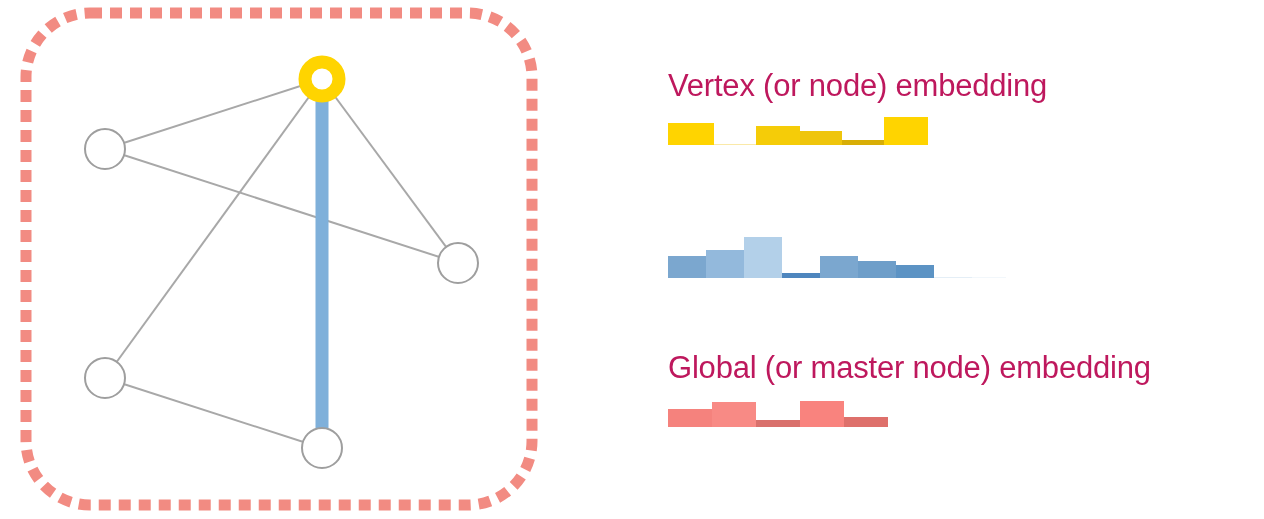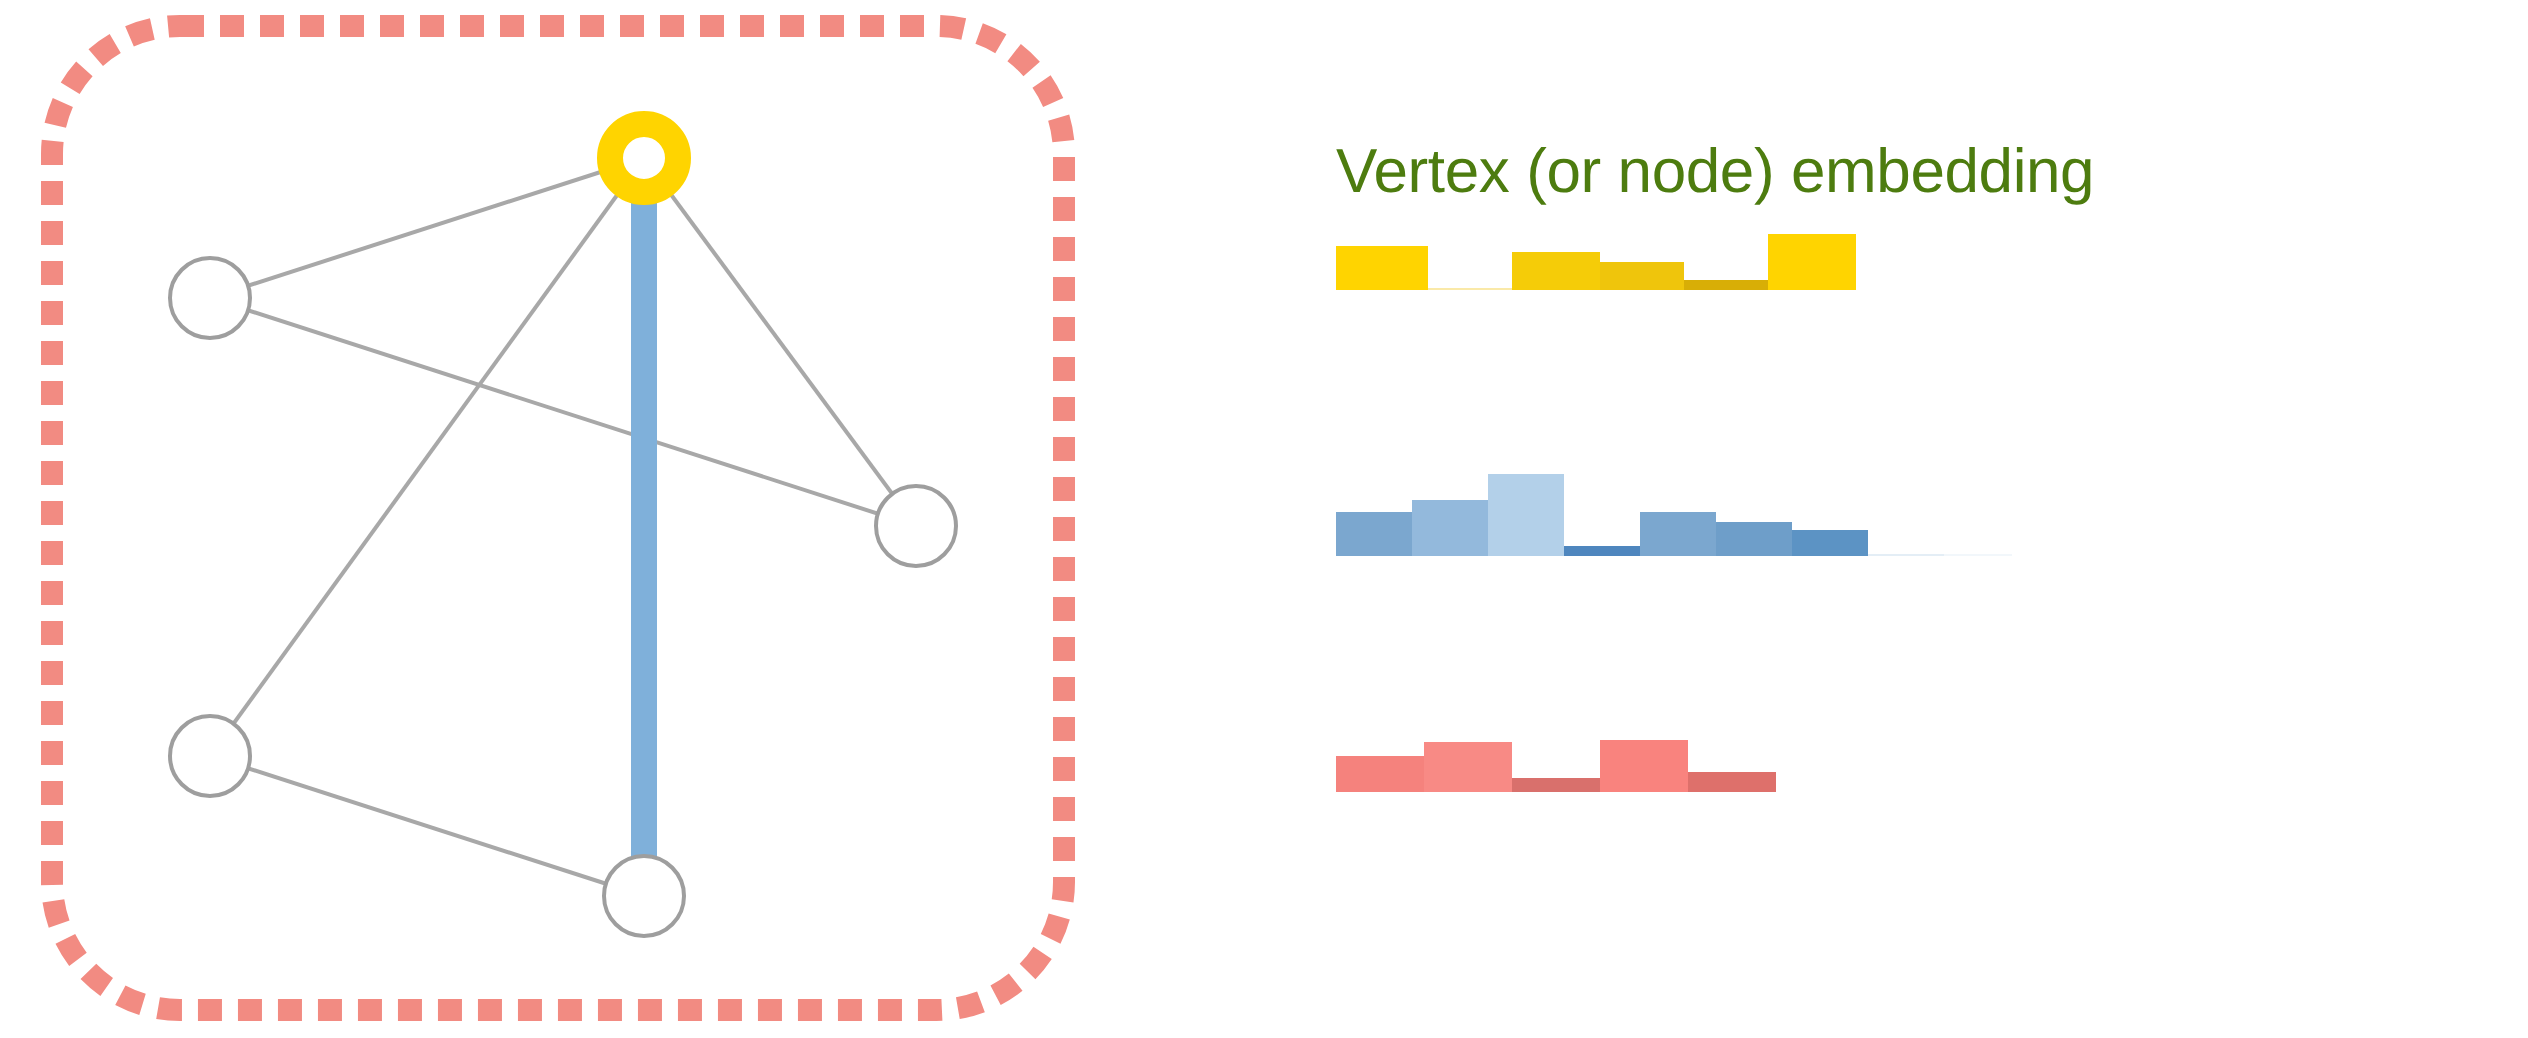--- a/index.html
+++ b/index.html
@@ -36,21 +36,21 @@
     height: 519px;
   }
   .legend-block {
     position: absolute;
     left: 0;
   }
   .legend-label {
     font-family: "Liberation Sans", sans-serif;
     font-size: 31px;
     font-weight: 300;
-    color: #4d7c0f;
+    color: #be185d;
     letter-spacing: -0.2px;
     white-space: nowrap;
     line-height: 1;
   }
   .spark {
     position: relative;
     margin-top: 14px;
   }
   .spark-bar {
     position: absolute;
@@ -115,20 +115,21 @@
         <div class="spark-bar" style="left: 114px; width: 38px; height: 5.04px; background: rgb(78, 134, 190);"></div>
         <div class="spark-bar" style="left: 152px; width: 38px; height: 21.84px; background: rgb(123, 167, 207);"></div>
         <div class="spark-bar" style="left: 190px; width: 38px; height: 17.22px; background: rgb(110, 158, 201);"></div>
         <div class="spark-bar" style="left: 228px; width: 38px; height: 12.6px; background: rgb(92, 147, 196);"></div>
         <div class="spark-bar" style="left: 266px; width: 38px; height: 1.26px; background: rgb(228, 238, 246);"></div>
         <div class="spark-bar" style="left: 304px; width: 34px; height: 1px; background: rgb(242, 247, 251);"></div>
       </div>
   </div>
 
   <div class="legend-block" id="block-global">
+    <div class="legend-label">Global (or master node) embedding</div>
     <div class="spark" id="spark-global">
         <div class="spark-bar" style="left: 0px; width: 44px; height: 18px; background: rgb(245, 130, 125);"></div>
         <div class="spark-bar" style="left: 44px; width: 44px; height: 24.6px; background: rgb(248, 138, 133);"></div>
         <div class="spark-bar" style="left: 88px; width: 44px; height: 6.6px; background: rgb(217, 112, 108);"></div>
         <div class="spark-bar" style="left: 132px; width: 44px; height: 25.8px; background: rgb(249, 131, 126);"></div>
         <div class="spark-bar" style="left: 176px; width: 44px; height: 9.9px; background: rgb(222, 112, 107);"></div>
       </div>
   </div>
 
 </div>

